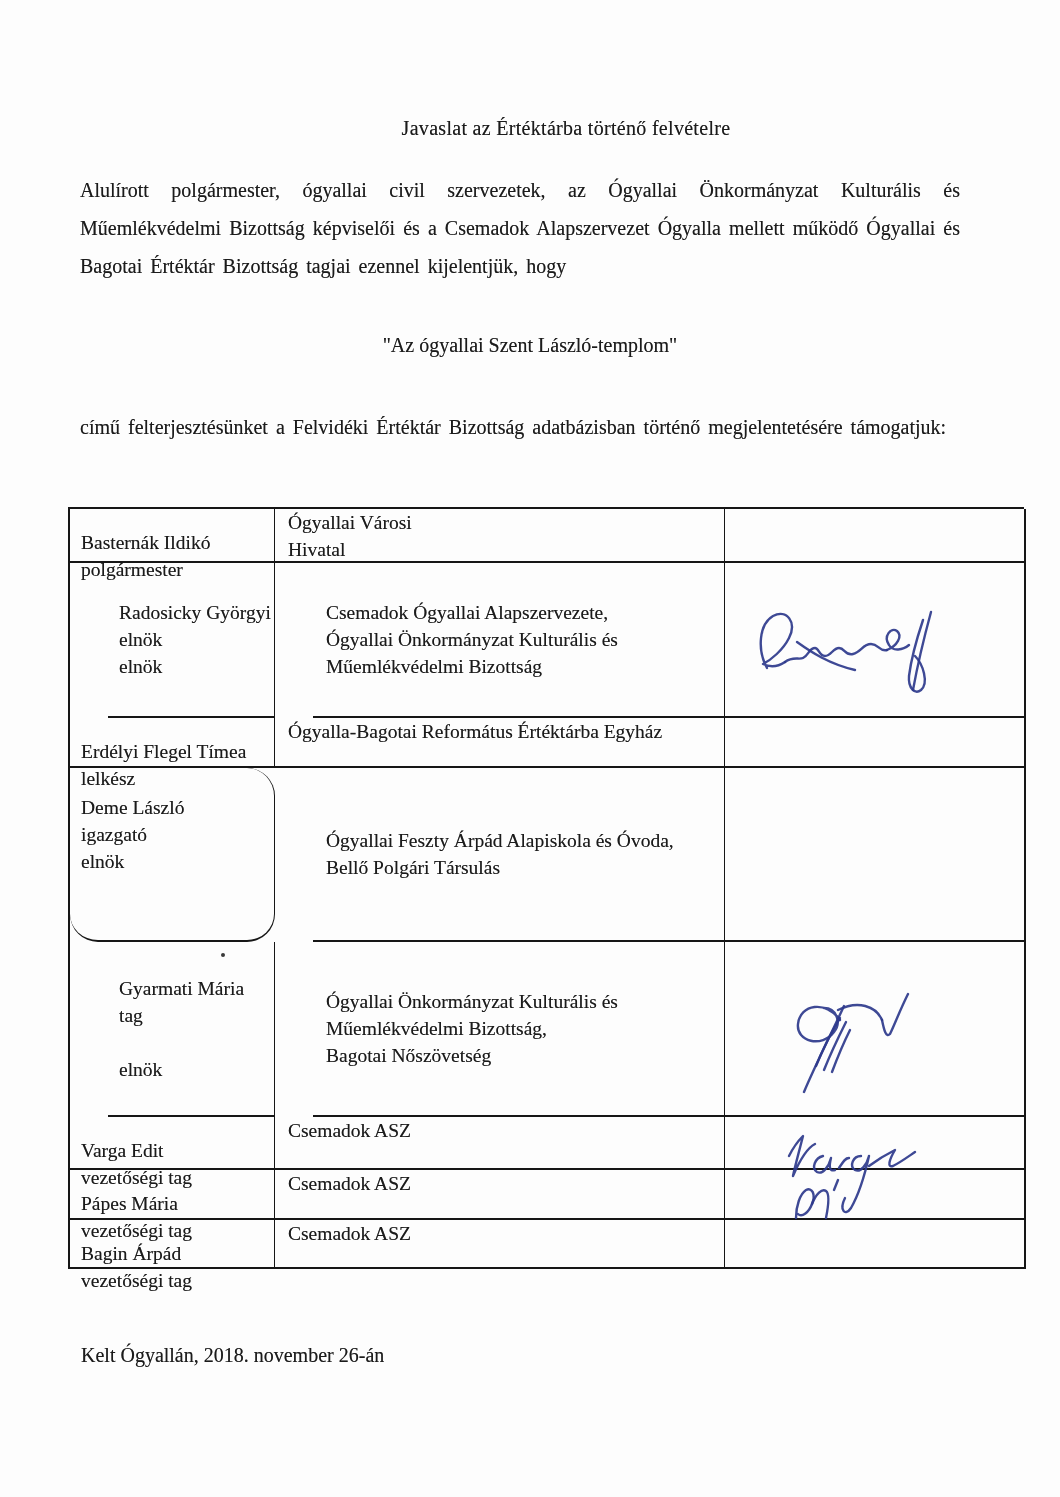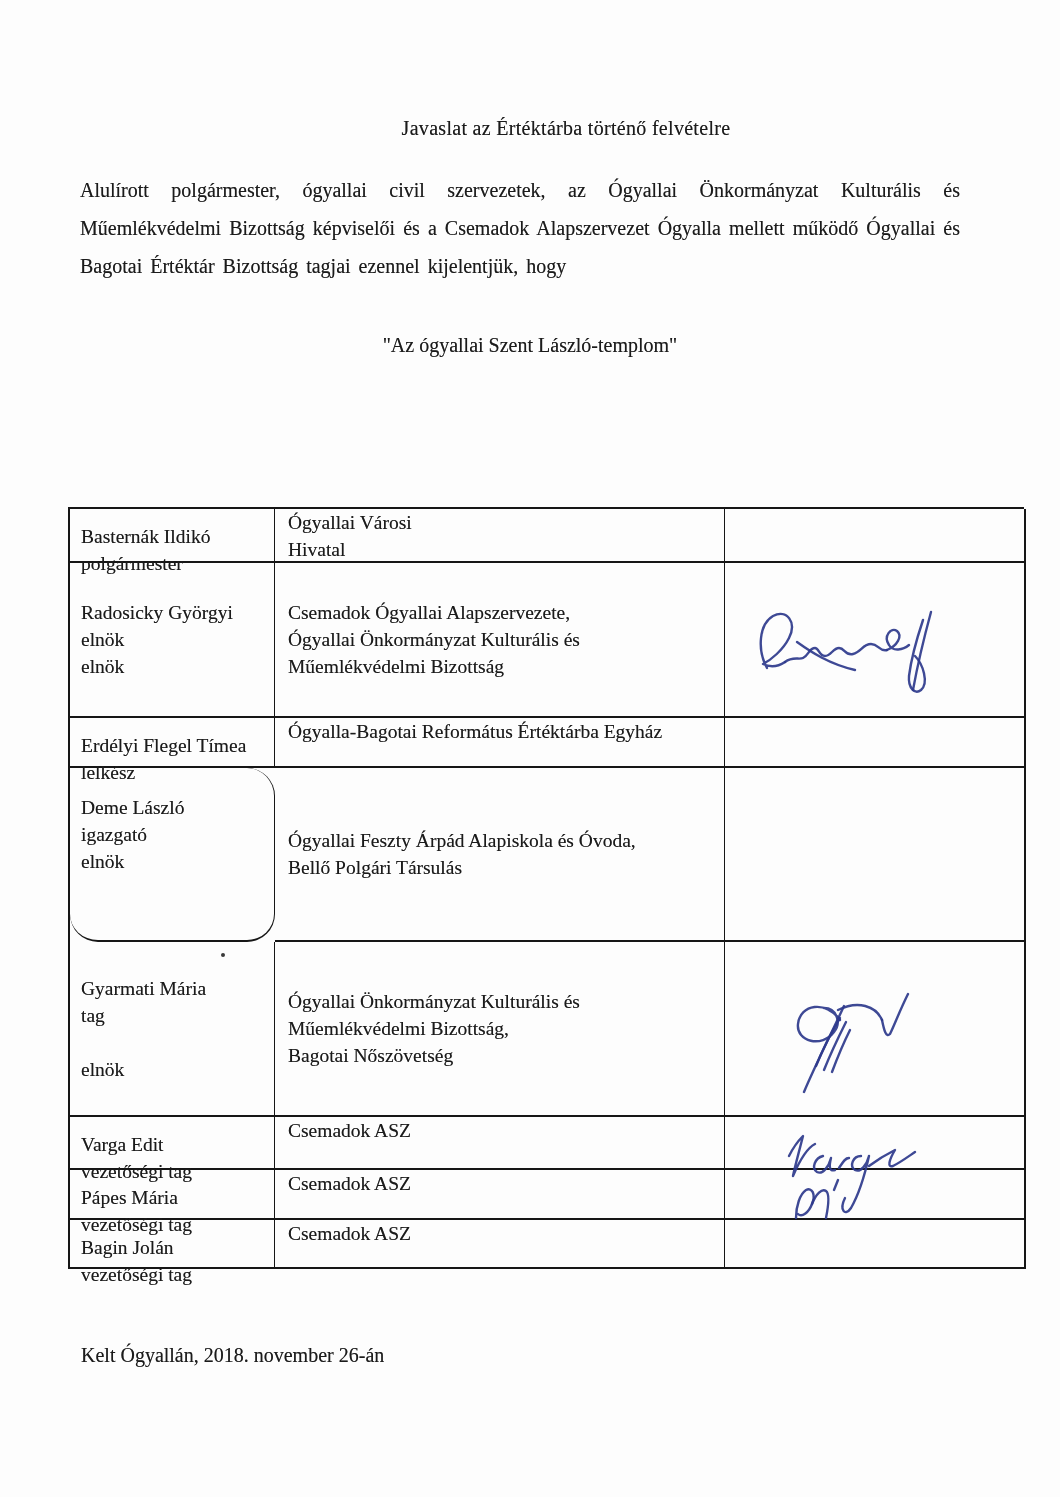--- a/index.html
+++ b/index.html
@@ -73,27 +73,28 @@
     border-left: 2px solid var(--border);
   }
   .cell {
     border-right: 1.5px solid var(--border);
     border-bottom: 2px solid var(--border);
     font-size: 19.5px;
     line-height: 27px;
     white-space: pre-line;
     overflow: visible;
   }
-  .cell.name { padding-left: 11px; padding-top: 14px; }
+  .cell.name { padding-left: 11px; padding-top: 20px; }
   .cell.org  { padding-left: 13px; padding-top: 0; }
   .cell.vcenter {
     display: flex;
     flex-direction: column;
     justify-content: center;
     padding-top: 0;
+    margin-left: 38px;
   }
   .cell.pt22 { padding-top: 26px; border-radius: 28px; }
   .cell.sig { border-right: 2px solid var(--border); }
   
   .signature {
     position: absolute;
     pointer-events: none;
   }
   .signature path {
     fill: none;
@@ -117,20 +118,21 @@
 <body>
 
 <div class="page">
 
   <h1 class="doc-title">Javaslat az Értéktárba történő felvételre</h1>
 
   <p class="para para-intro">Alulírott polgármester, ógyallai civil szervezetek, az Ógyallai Önkormányzat Kulturális és Műemlékvédelmi Bizottság képviselői és a Csemadok Alapszervezet Ógyalla mellett működő Ógyallai és Bagotai Értéktár Bizottság tagjai ezennel kijelentjük, hogy</p>
 
   <p class="quote-line">"Az ógyallai Szent László-templom"</p>
 
+  <p class="para para-support">című felterjesztésünket a Felvidéki Értéktár Bizottság adatbázisban történő megjelentetésére támogatjuk:</p>
 
   <div class="sig-table">
 
     <div class="cell name">Basternák Ildikó
 polgármester</div>
     <div class="cell org">Ógyallai Városi
 Hivatal</div>
     <div class="cell sig"></div>
 
     <div class="cell name vcenter">Radosicky Györgyi
@@ -165,21 +167,21 @@
     <div class="cell name">Varga Edit
 vezetőségi tag</div>
     <div class="cell org">Csemadok ASZ</div>
     <div class="cell sig"></div>
 
     <div class="cell name">Pápes Mária
 vezetőségi tag</div>
     <div class="cell org">Csemadok ASZ</div>
     <div class="cell sig"></div>
 
-    <div class="cell name">Bagin Jolán
+    <div class="cell name">Bagin Árpád
 vezetőségi tag</div>
     <div class="cell org">Csemadok ASZ</div>
     <div class="cell sig"></div>
   </div>
 
   <svg class="signature" style="left:745px; top:598px;" width="200" height="110" viewBox="0 0 200 110">
     <path d="M22,70 C12,52 14,26 28,18 C42,11 52,24 44,40 C38,52 26,62 18,66 C26,70 34,68 40,64"></path>
     <path d="M40,64 C48,58 54,62 58,60 C64,57 64,50 70,50 C74,50 74,58 80,58 C86,58 88,50 94,50 C100,50 100,58 108,56 C116,54 118,46 126,46 C134,46 134,54 142,52"></path>
     <path d="M52,44 C66,54 84,66 110,72"></path>
     <path d="M142,52 C152,48 158,38 152,33 C146,29 138,38 144,47 C148,54 158,52 164,47"></path>

